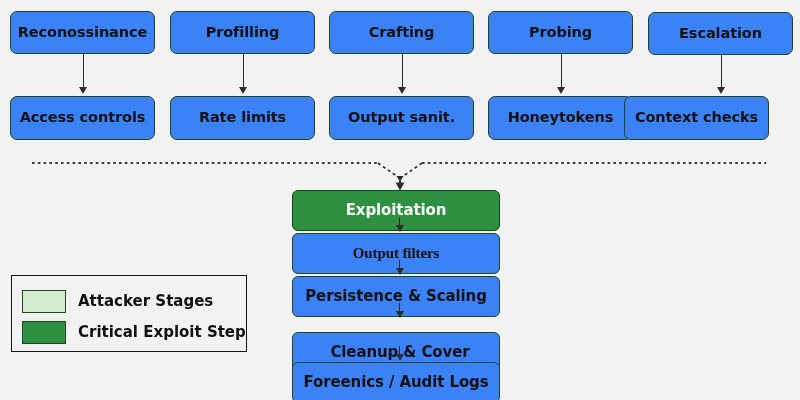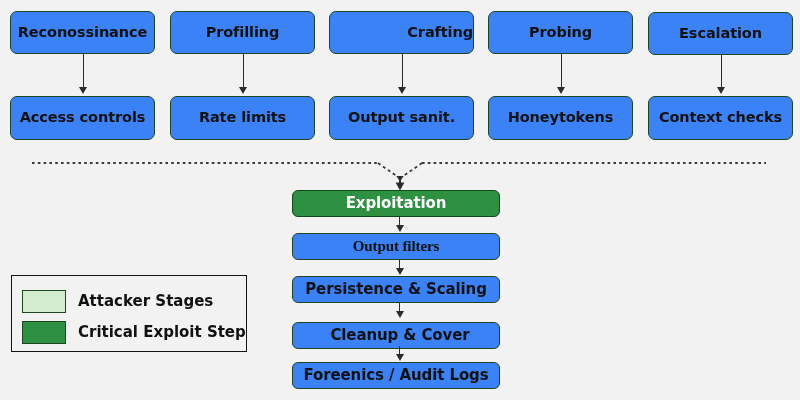--- a/index.html
+++ b/index.html
@@ -46,21 +46,21 @@
   .control-box {
     width: 145px;
     height: 44px;
     font-size: 14.5px;
   }
 
   
   .chain-box {
     left: 292px;
     width: 208px;
-    height: 27px;
+    height: 41px;
     font-size: 15px;
     border-radius: 6px;
   }
   .chain-box.critical {
     background: #2e9142;
     border-color: #10481c;
     color: #ffffff;
   }
 
   
@@ -127,21 +127,21 @@
 <body>
 
 <div id="canvas">
 
   <div class="node stage-box" style="left:10px;  top:11px;">
       <span>Reconossinance</span>
     </div>
   <div class="node stage-box" style="left:170px; top:11px;">
       <span>Profilling</span>
     </div>
-  <div class="node stage-box" style="left:329px; top:11px;justify-content:flex-end;">
+  <div class="node stage-box" style="left:329px; top:11px;">
       <span>Crafting</span>
     </div>
   <div class="node stage-box" style="left:488px; top:11px;">
       <span>Probing</span>
     </div>
   <div class="node stage-box" style="left:648px; top:12px;">
       <span>Escalation</span>
     </div>
 
   <div class="arrow-v" style="left:82.5px;  top:54px; height:34px;"></div>
@@ -164,21 +164,21 @@
     </div>
   <div class="node control-box" style="left:170px; top:96px;">
       <span>Rate limits</span>
     </div>
   <div class="node control-box" style="left:329px; top:96px;">
       <span>Output sanit.</span>
     </div>
   <div class="node control-box" style="left:488px; top:96px;">
       <span>Honeytokens</span>
     </div>
-  <div class="node control-box" style="left:648px; top:96px; padding:12px 6px;">
+  <div class="node control-box" style="left:624px; top:96px; padding:12px 6px;">
       <span>Context checks</span>
     </div>
 
   <svg id="divider-layer" viewBox="0 0 800 400">
     <line x1="32" y1="163" x2="378" y2="163" stroke="#3a3a3a" stroke-width="2" stroke-dasharray="2.6 3.2"></line>
     <line x1="422" y1="163" x2="766" y2="163" stroke="#3a3a3a" stroke-width="2" stroke-dasharray="2.6 3.2"></line>
     <path d="M378 163 L398 177" stroke="#3a3a3a" stroke-width="1.8" stroke-dasharray="3 3" fill="none"></path>
     <path d="M422 163 L402 177" stroke="#3a3a3a" stroke-width="1.8" stroke-dasharray="3 3" fill="none"></path>
     <polygon points="396.4,176 403.6,176 400,181.5" fill="#2b2b2b"></polygon>
     <line x1="400" y1="179" x2="400" y2="184" stroke="#2b2b2b" stroke-width="2"></line>
@@ -196,21 +196,21 @@
     </div>
   <div class="arrow-v" style="left:399.2px; top:260px; height:9px;"></div>
   <div class="arrow-head" style="left:400px;   top:268px;"></div>
 
   <div class="node chain-box" style="top:276px;">
       <span>Persistence &amp; Scaling</span>
     </div>
   <div class="arrow-v" style="left:399.2px; top:303px; height:9px;"></div>
   <div class="arrow-head" style="left:400px;   top:311px;"></div>
 
-  <div class="node chain-box" style="top:322px;padding-left:8px;">
+  <div class="node chain-box" style="top:332px;padding-left:8px;">
       <span>Cleanup &amp; Cover</span>
     </div>
   <div class="arrow-v" style="left:399.2px; top:346px; height:9px;"></div>
   <div class="arrow-head" style="left:400px;   top:354px;"></div>
 
   <div class="node chain-box" style="top:362px;">
       <span>Foreenics / Audit Logs</span>
     </div>
 
   <div id="legend">

